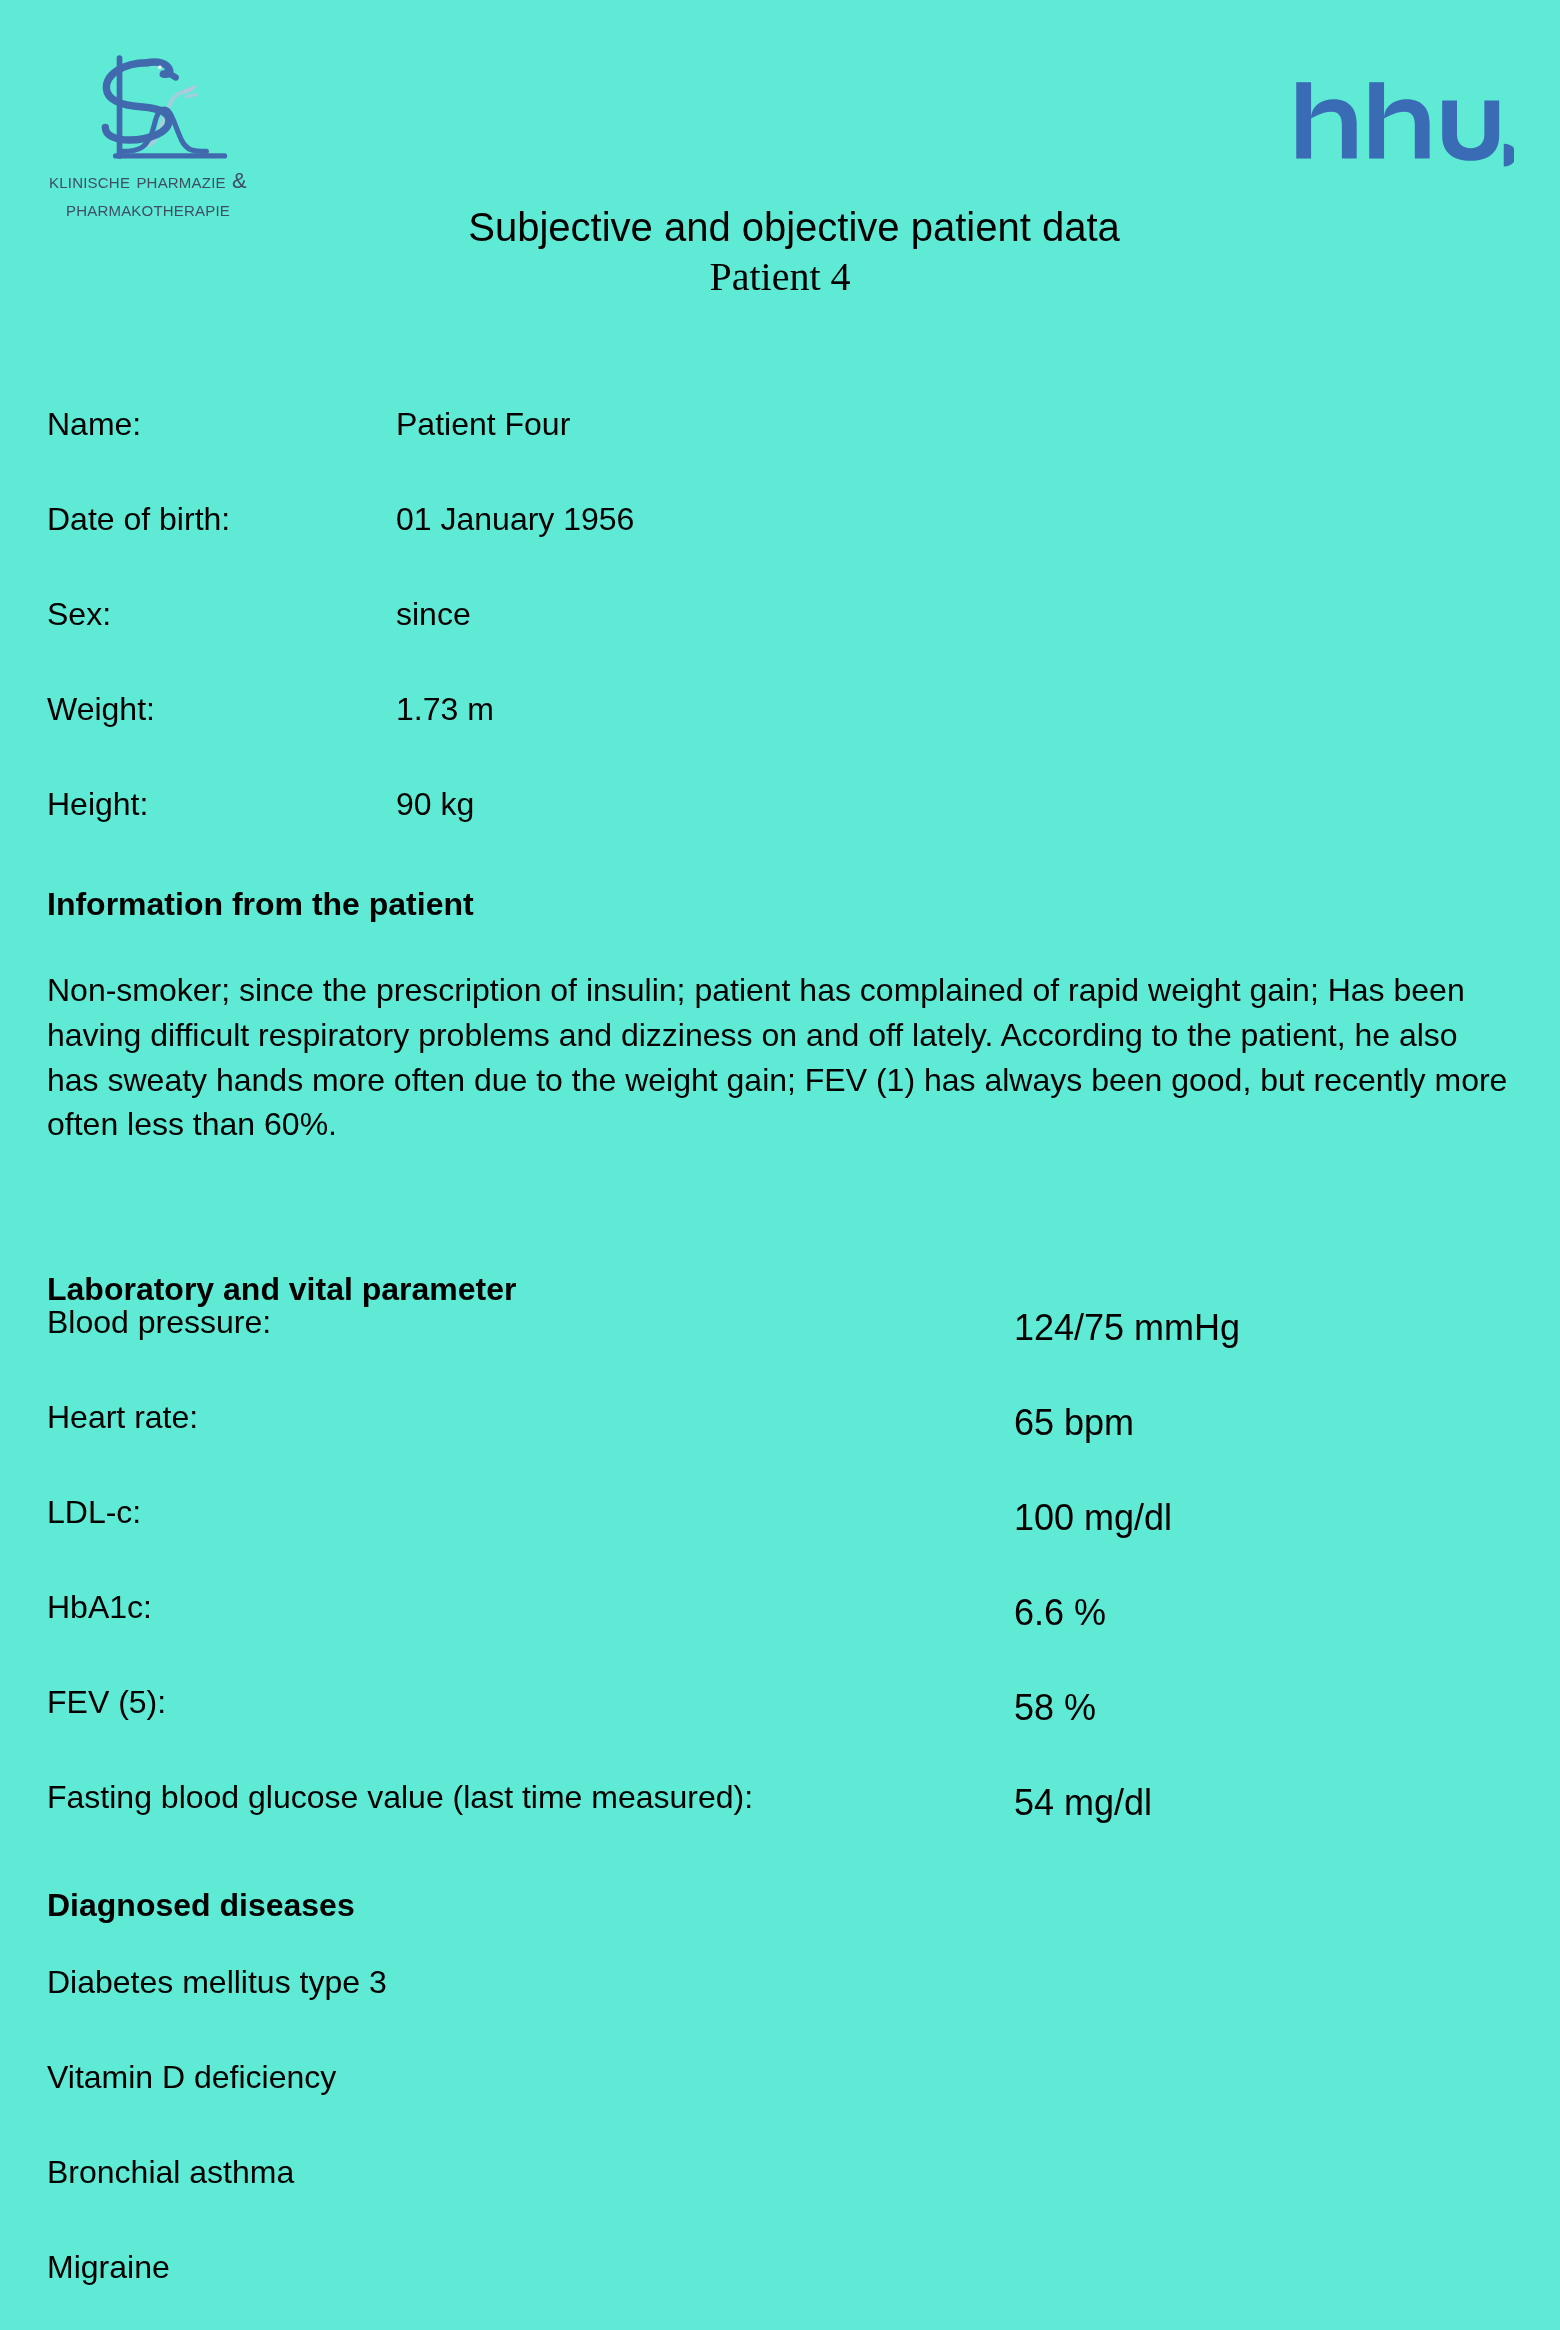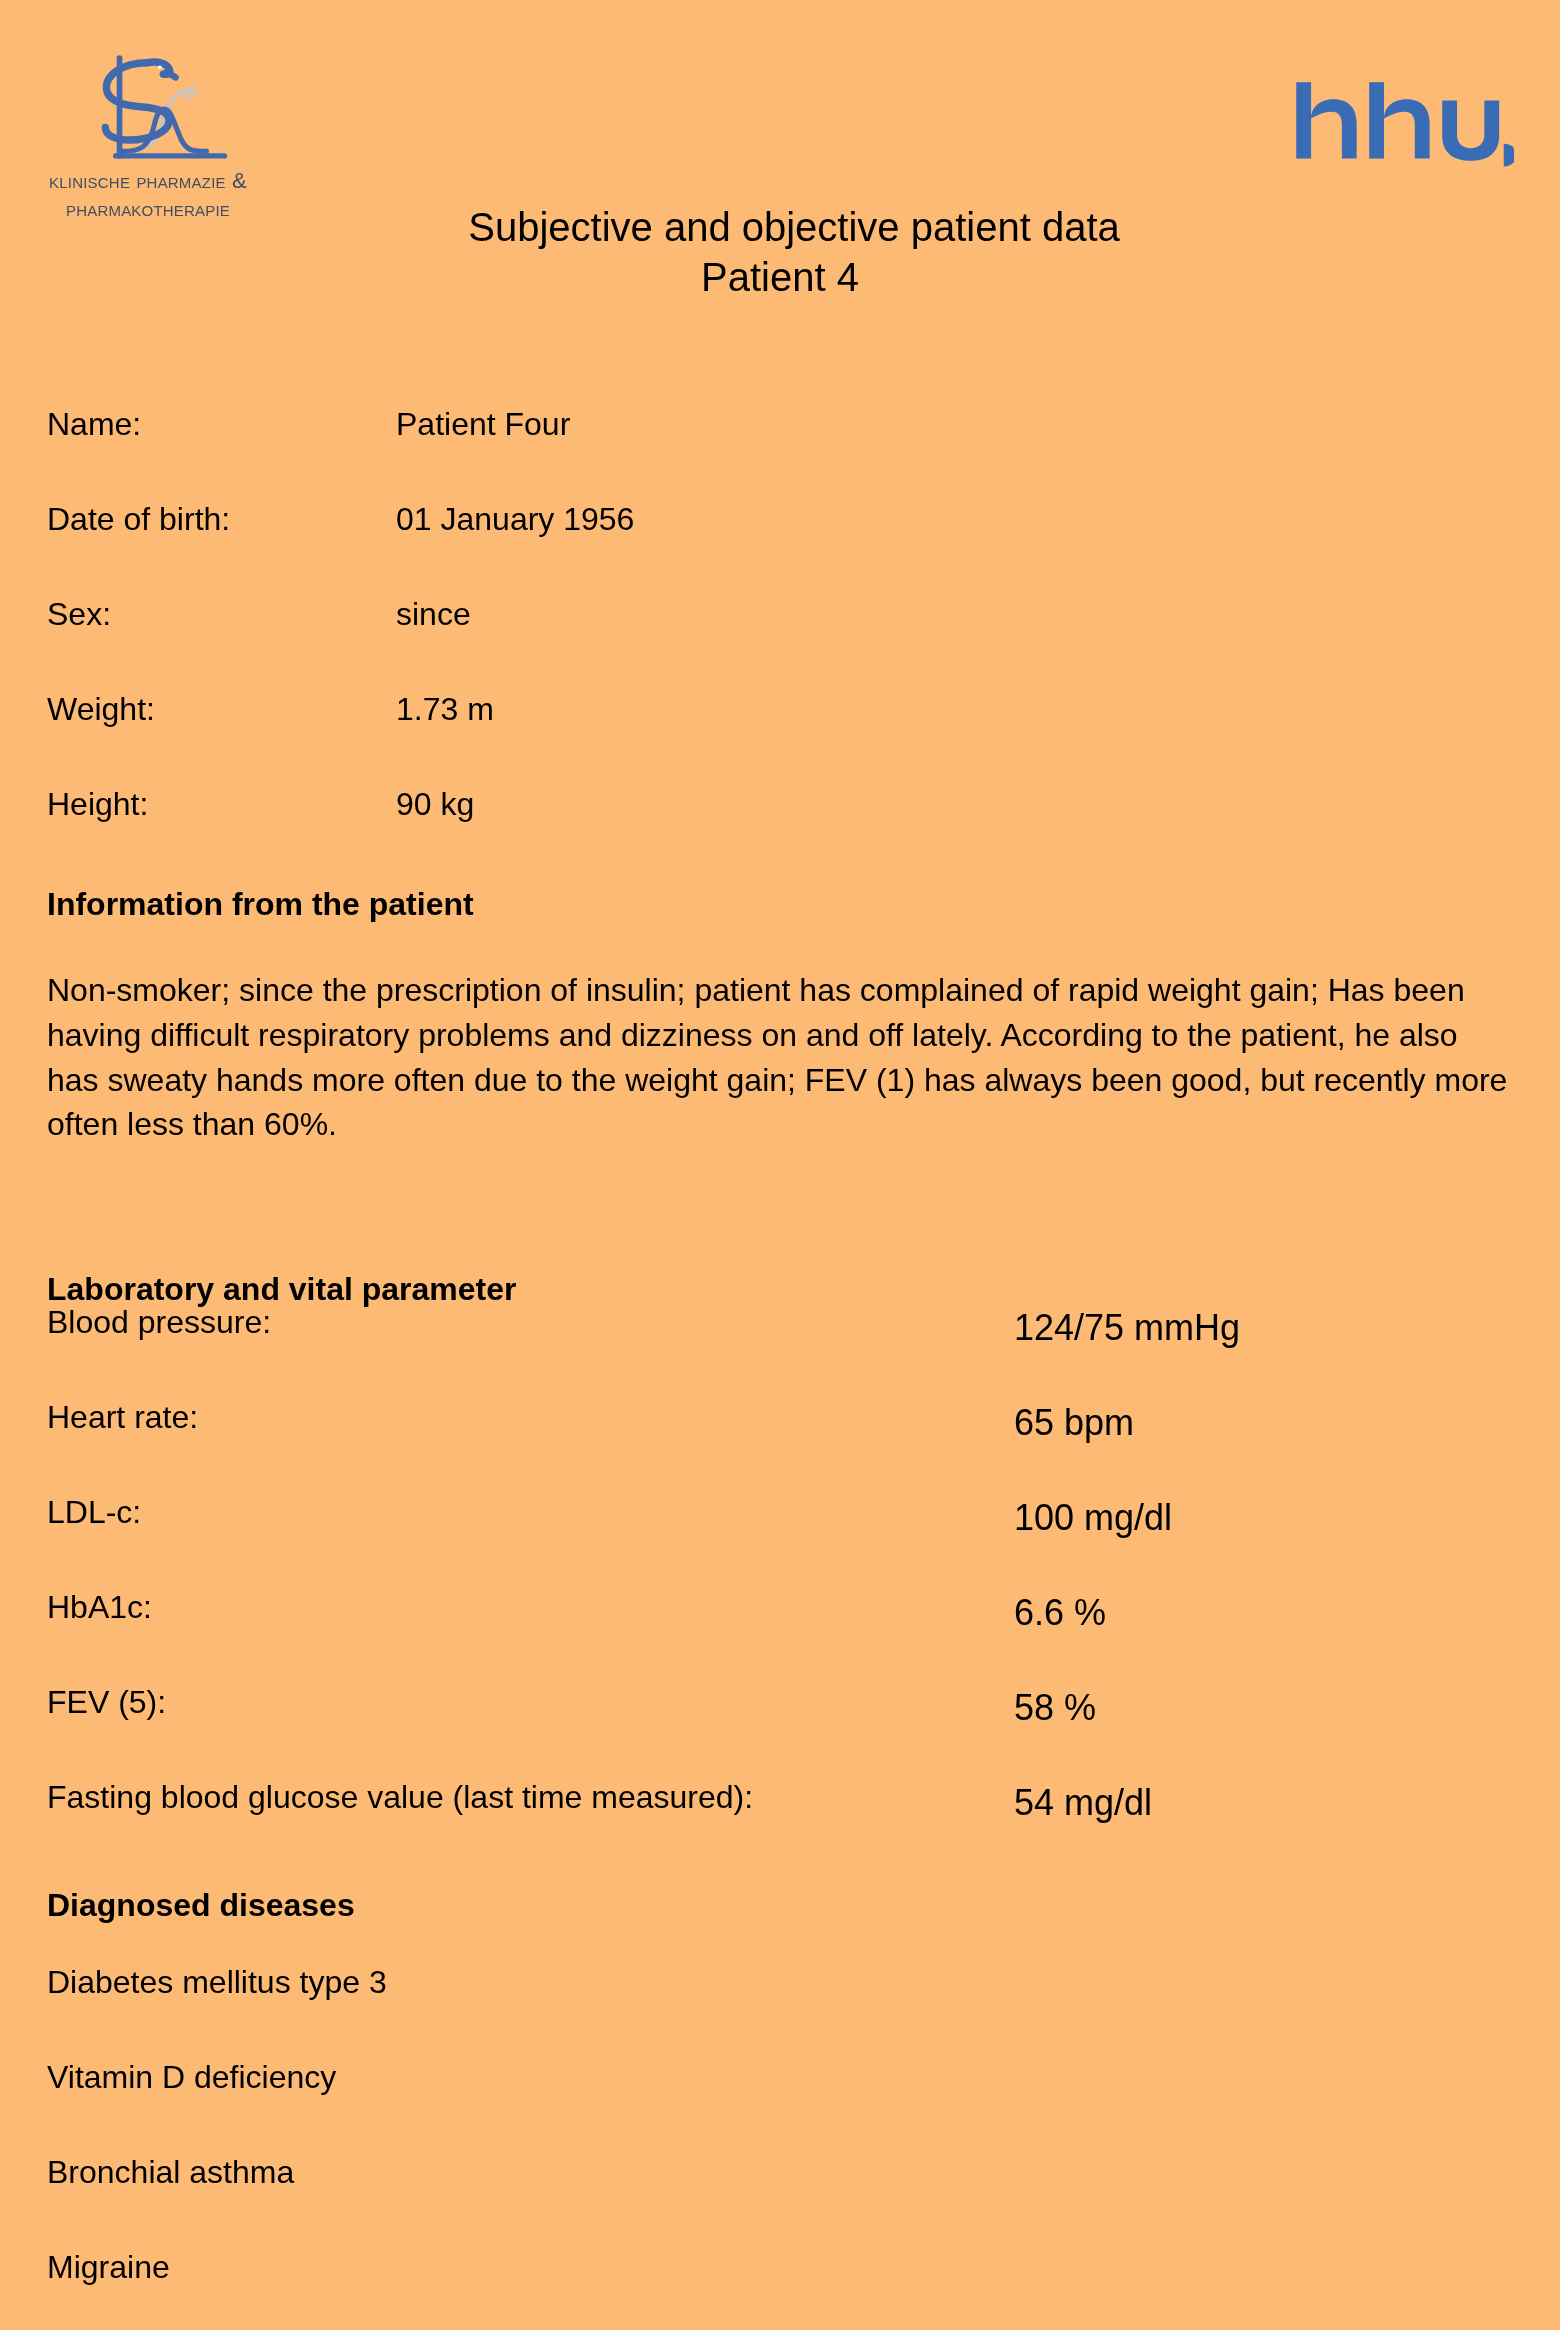--- a/index.html
+++ b/index.html
@@ -9,21 +9,21 @@
   }
   body {
     font-family: "Liberation Sans", sans-serif;
     color: #000000;
   }
 
   .page {
     position: relative;
     width: 1560px;
     height: 2330px;
-    background: #fdba74;
+    background: #5eead4;
     overflow: hidden;
     box-sizing: border-box;
   }
 
   
   .header {
     position: relative;
     height: 228px;
   }
 
@@ -67,21 +67,21 @@
     left: 0;
     right: 0;
     top: 202px;
     text-align: center;
     font-size: 40px;
     line-height: 1.26;
     font-weight: 400;
     color: #000000;
   }
   .doc-title .t1 { display: block; padding-left: 28px; }
-  .doc-title .t2 { display: block; }
+  .doc-title .t2 { display: block; font-family: Liberation Serif, serif; }
 
   
   .body-area {
     position: absolute;
     left: 0;
     top: 0;
     width: 1560px;
   }
 
   .demographics {

